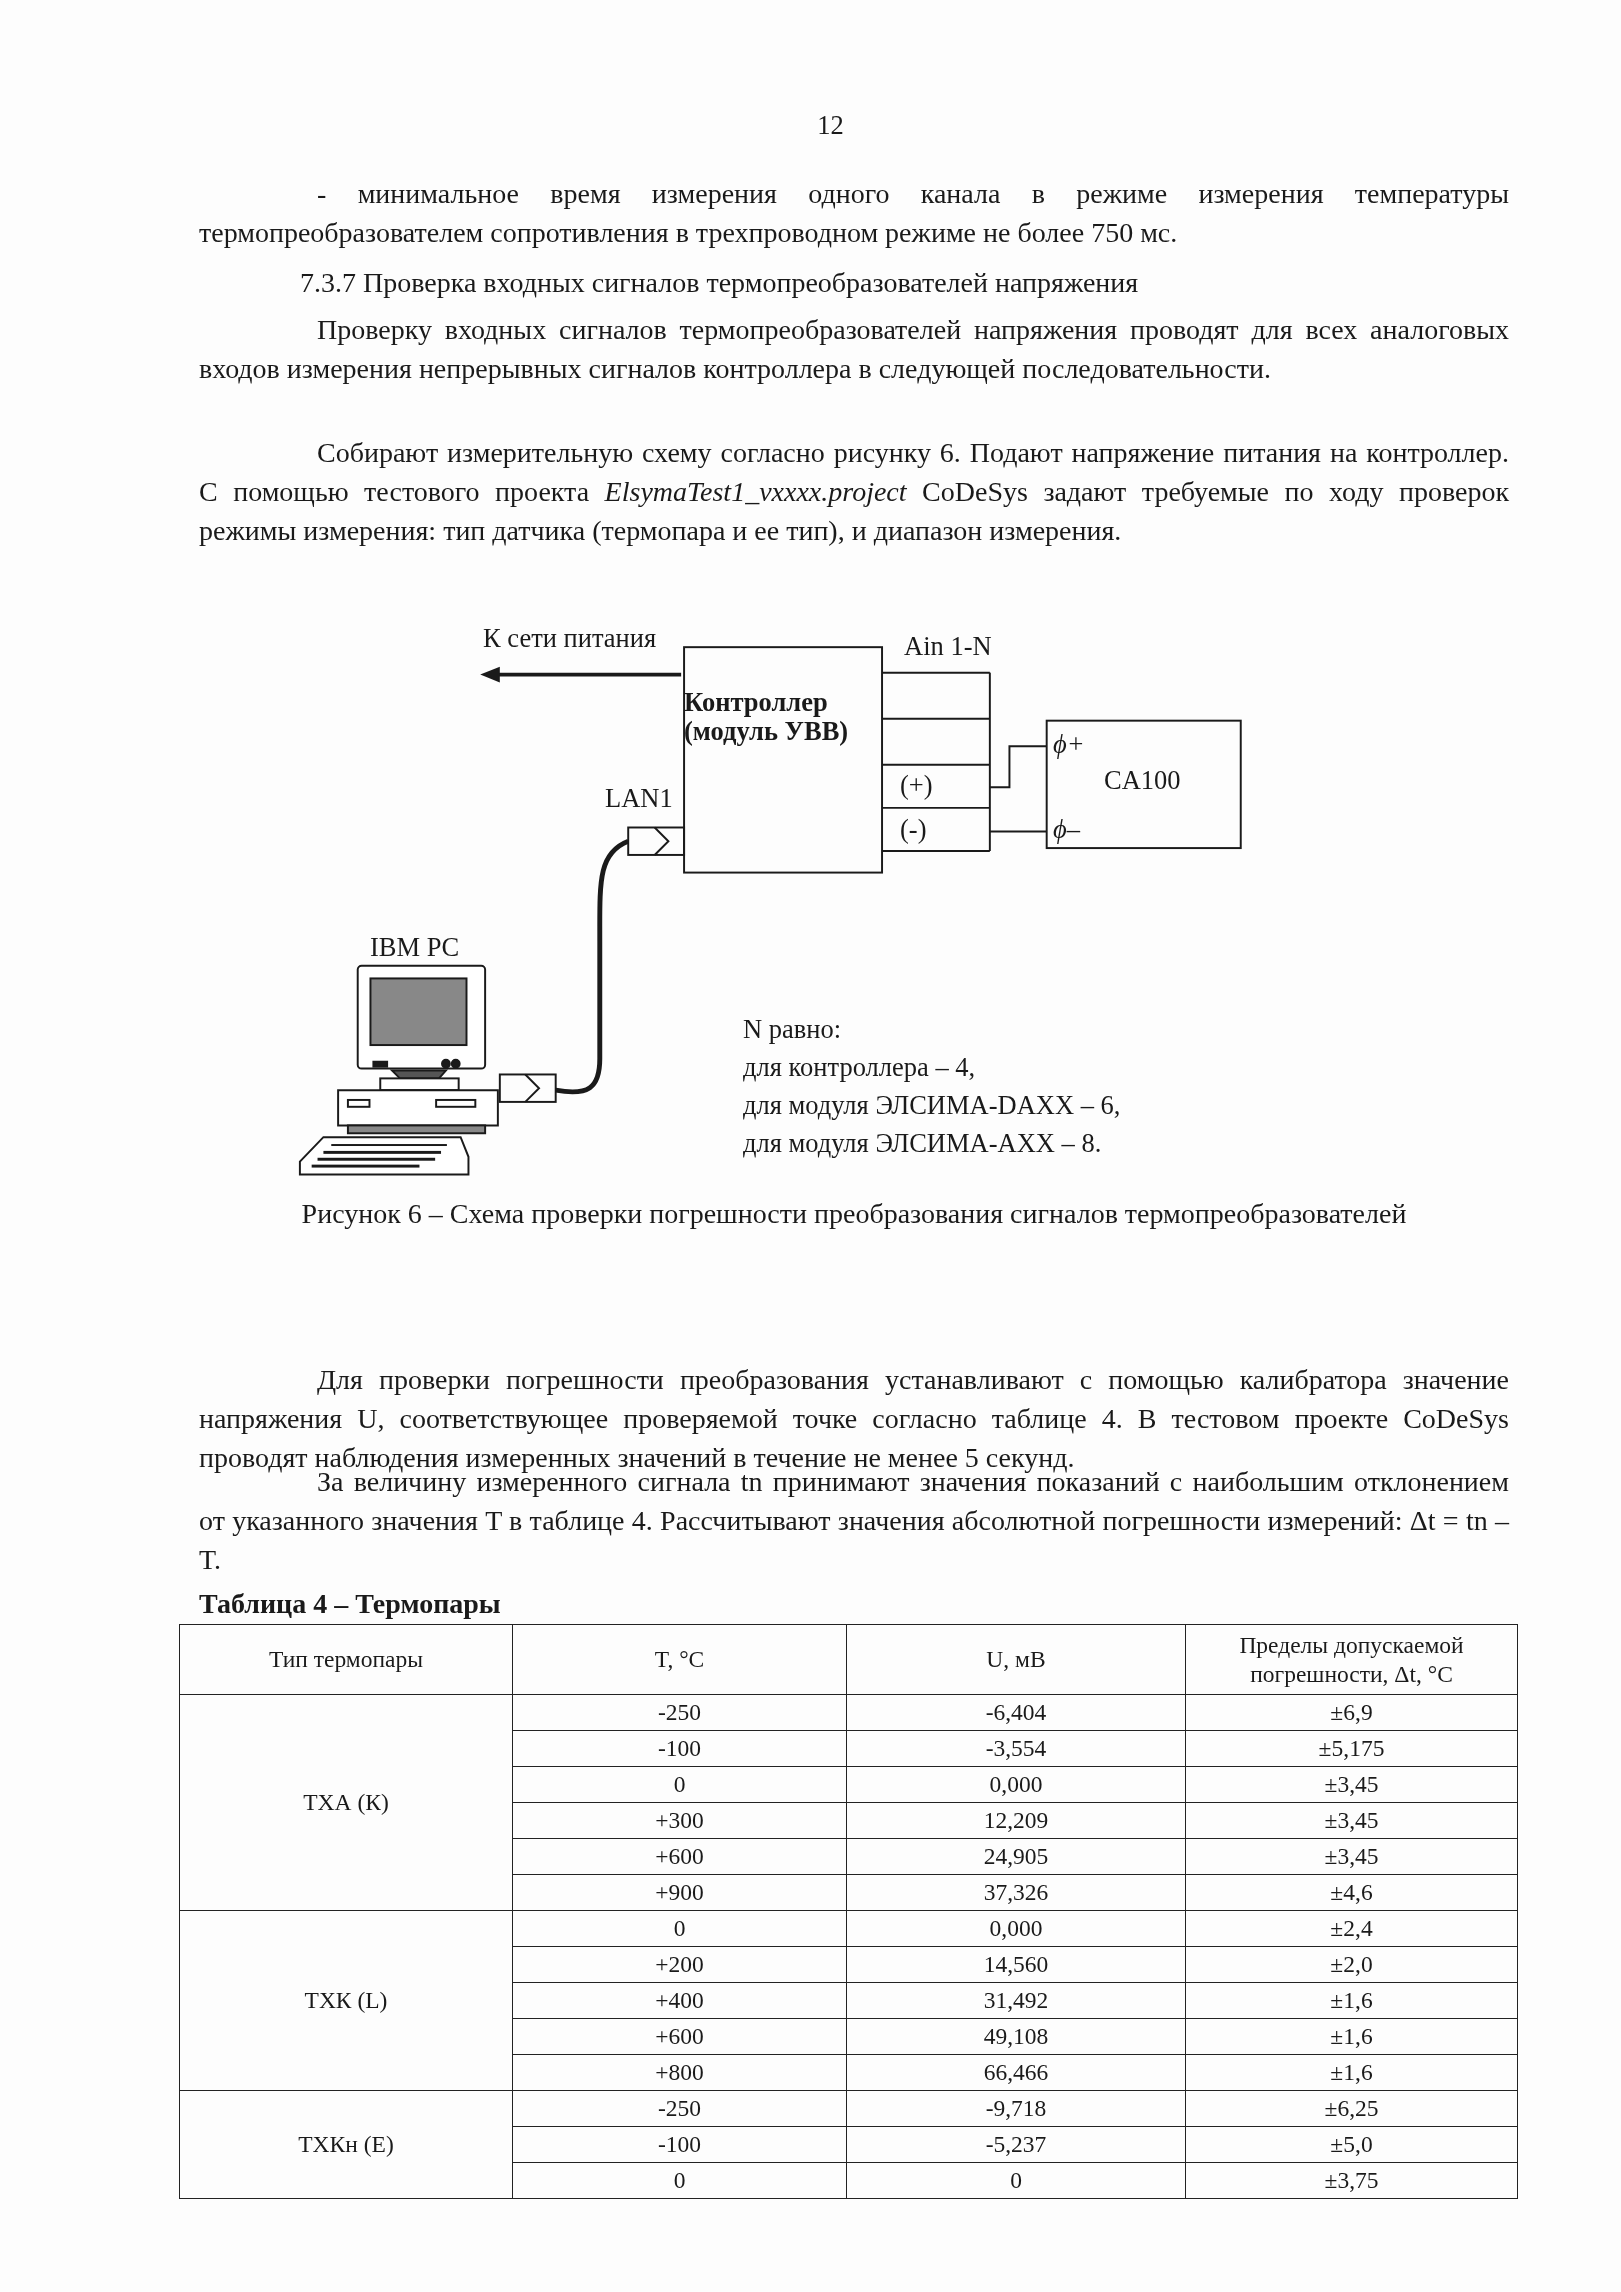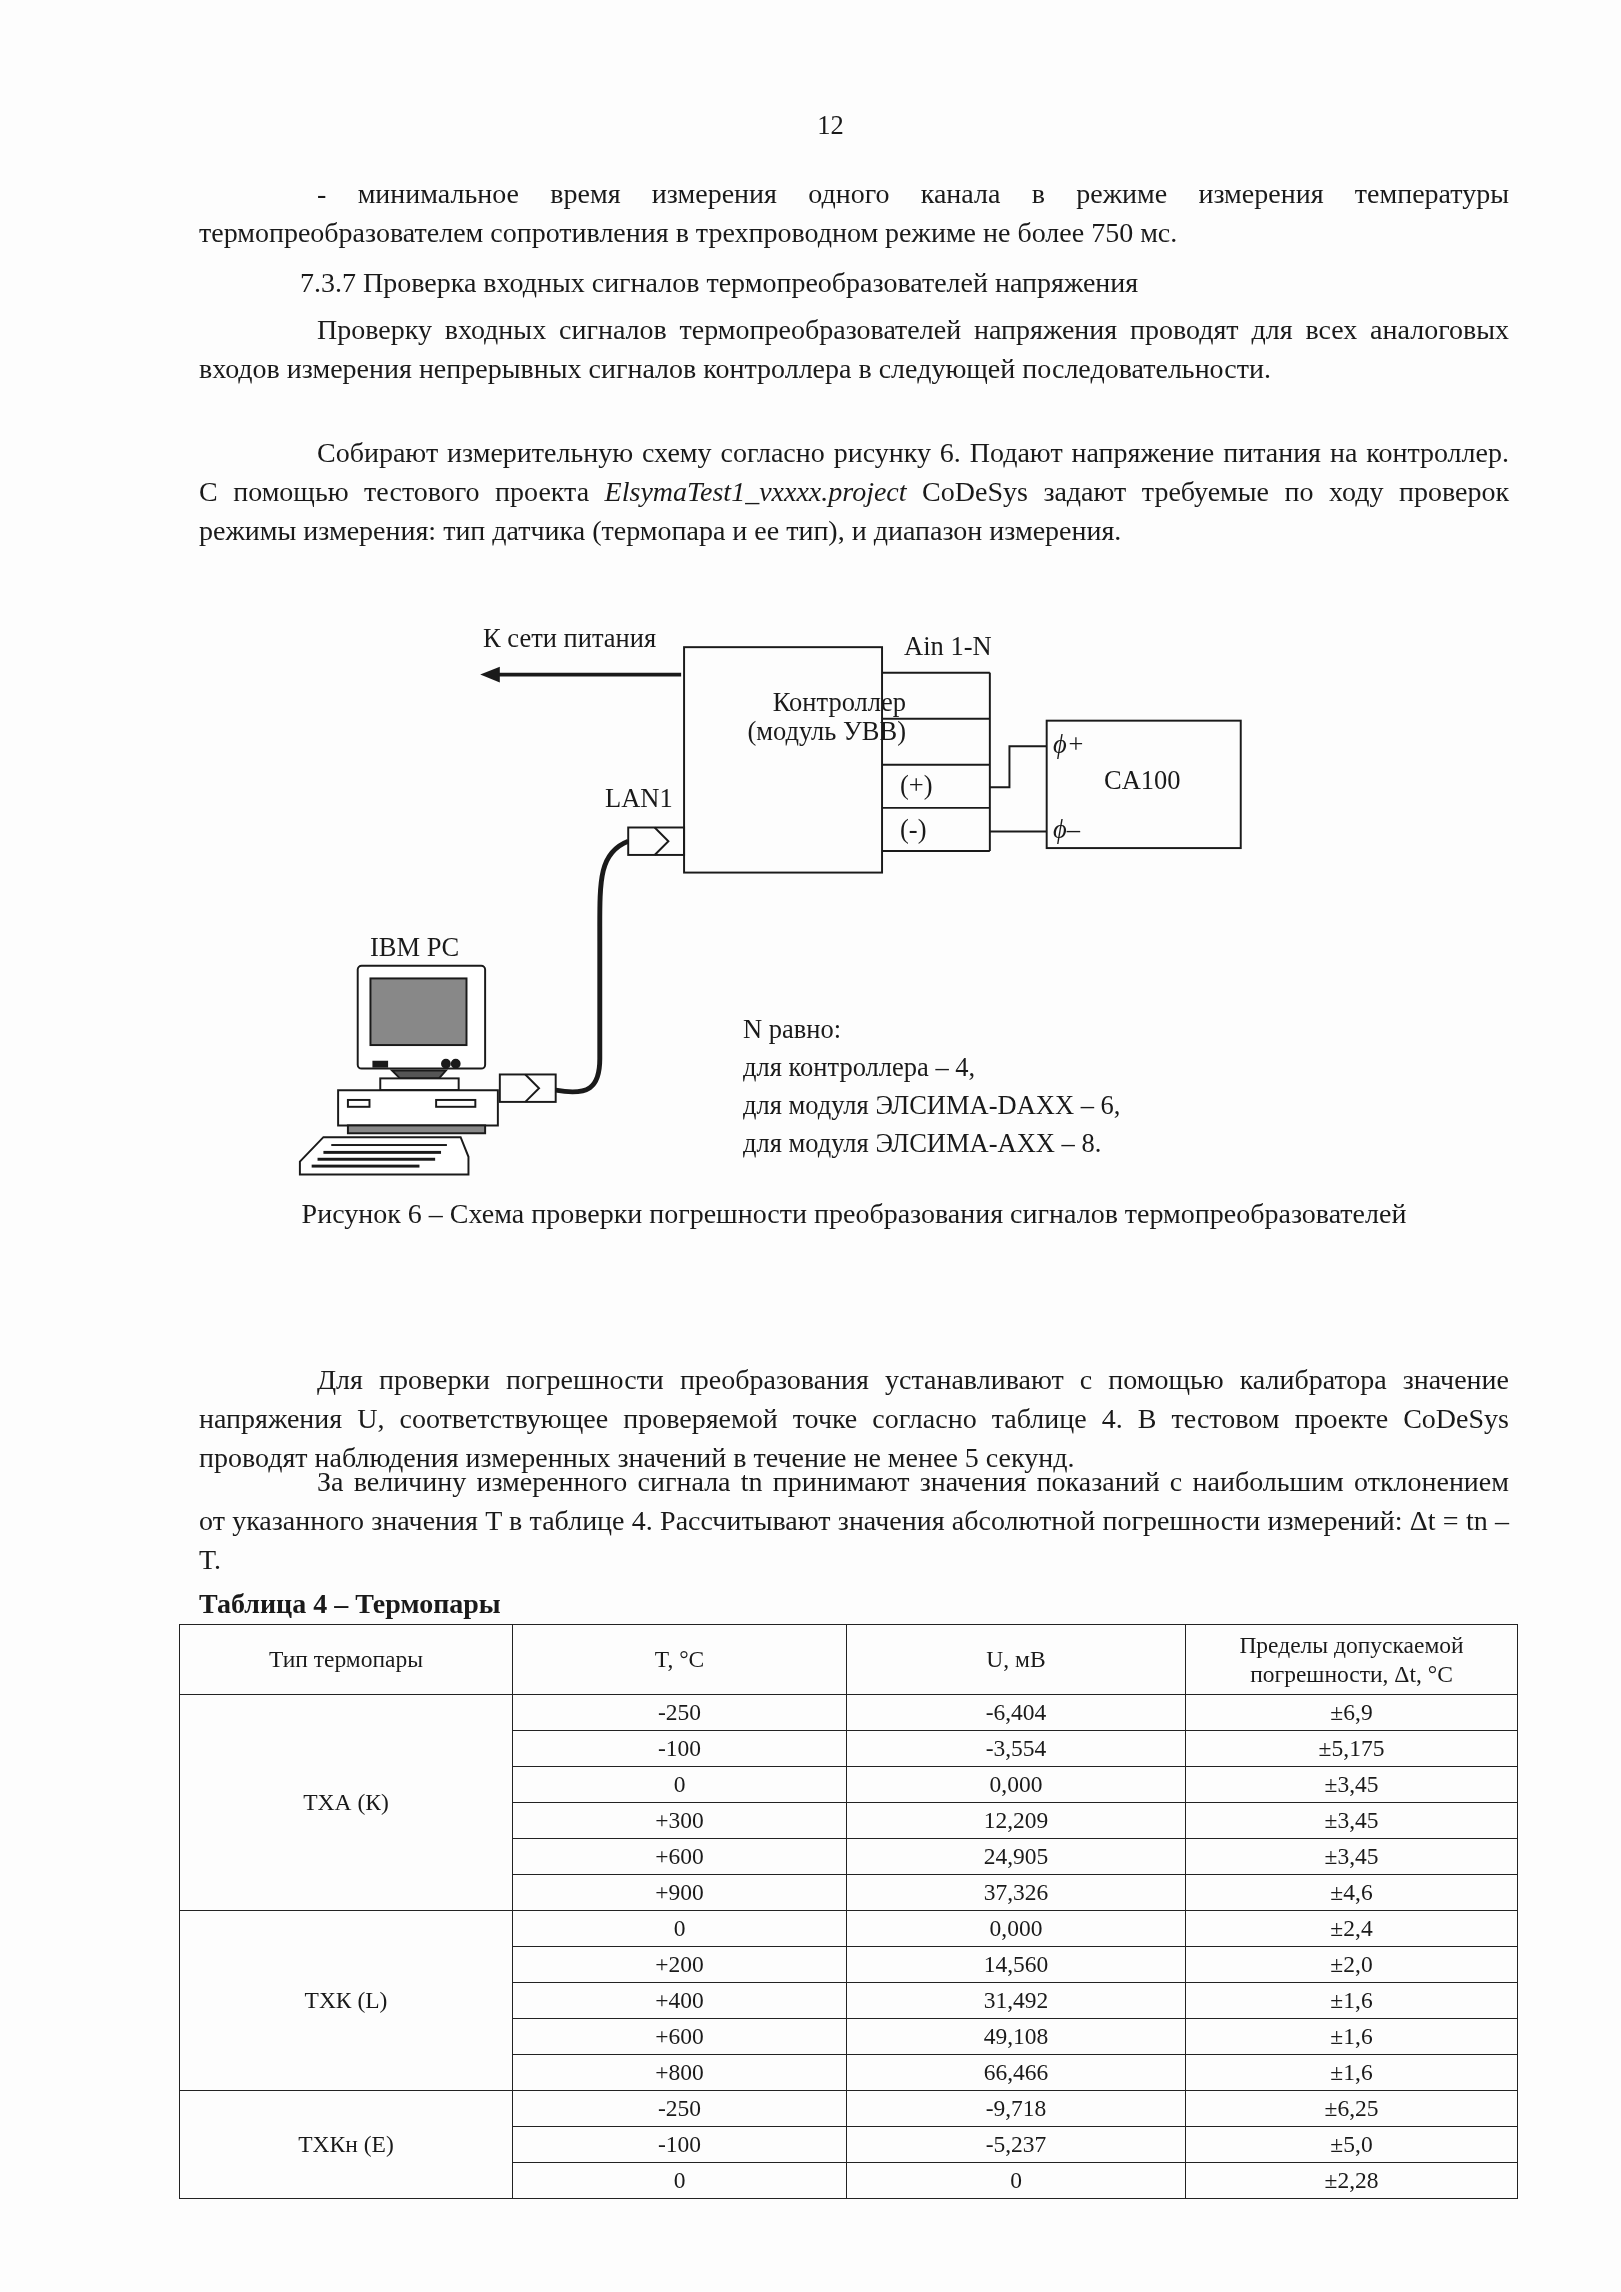--- a/index.html
+++ b/index.html
@@ -113,21 +113,21 @@
         <rect x="338" y="1167" width="118" height="2"></rect>
         <rect x="330" y="1174" width="120" height="3"></rect>
         <rect x="324" y="1181" width="120" height="3"></rect>
         <rect x="318" y="1188" width="110" height="3"></rect>
       </g>
     </g>
   </svg>
 
   <div class="dlabel" style="left:483px; top:624px;">К сети питания</div>
   <div class="dlabel" style="left:904px; top:632px;">Ain 1-N</div>
-  <div class="dlabel" style="left:684px; top:688px; width:222px; text-align:right;">
+  <div class="dlabel" style="left:684px; top:688px; width:222px; text-align:left;font-weight:bold;">
     <div>Контроллер</div>
     <div>(модуль УВВ)</div>
   </div>
   <div class="dlabel" style="left:900px; top:771px;">(+)</div>
   <div class="dlabel" style="left:900px; top:815px;">(-)</div>
   <div class="dlabel" style="left:605px; top:784px;">LAN1</div>
   <div class="dlabel" style="left:1104px; top:766px;">CA100</div>
   <div class="dlabel" style="left:1053px; top:730px; font-style:italic;">ϕ+</div>
   <div class="dlabel" style="left:1053px; top:815px; font-style:italic;">ϕ–</div>
   <div class="dlabel" style="left:370px; top:933px;">IBM PC</div>
@@ -232,17 +232,17 @@
       <td>±6,25</td>
     </tr>
     <tr>
       <td>-100</td>
       <td>-5,237</td>
       <td>±5,0</td>
     </tr>
     <tr>
       <td>0</td>
       <td>0</td>
-      <td>±2,28</td>
+      <td>±3,75</td>
     </tr>
   </tbody>
 </table>
 
 
 </body></html>

